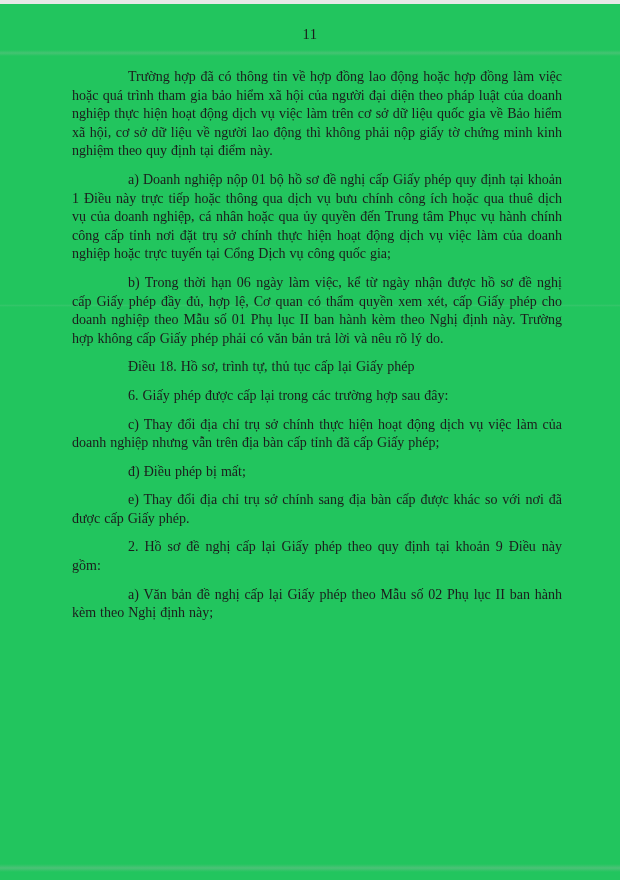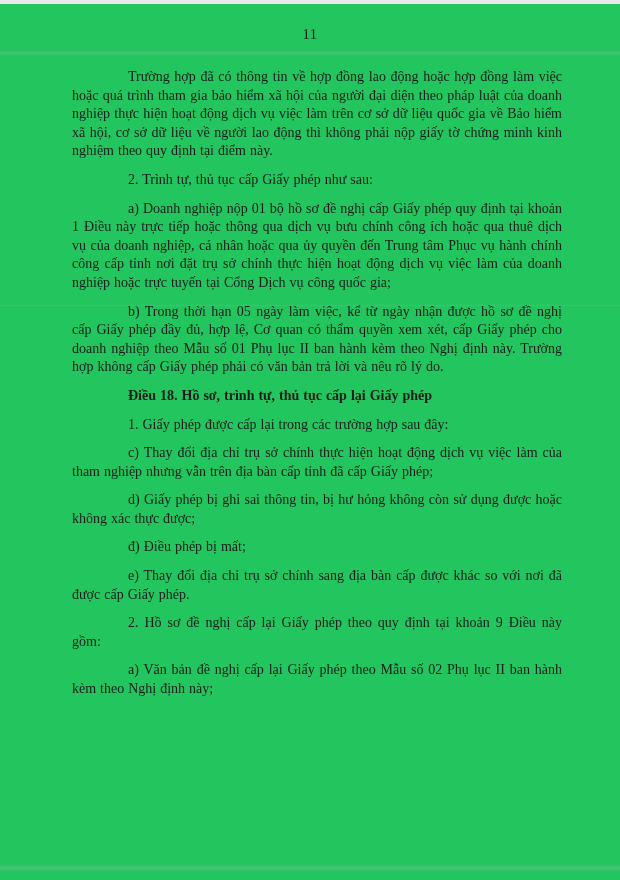--- a/index.html
+++ b/index.html
@@ -45,41 +45,39 @@
   }
   .content p {
     margin: 0 0 10px 0;
     font-size: 14px;
     line-height: 18.6px;
     text-align: justify;
     text-indent: 56px;
     word-spacing: 0.5px;
   }
   .content p.heading {
-    font-weight: bold;
+    font-weight: normal;
     text-align: left;
   }
 </style>
 </head>
 <body>
 
 <div class="page">
   <div class="scan-band b1"></div>
   <div class="scan-band b3"></div>
   <div class="scan-band b2"></div>
 
   <div class="page-number">11</div>
 
   <div class="content">
       <p class="body">Trường hợp đã có thông tin về hợp đồng lao động hoặc hợp đồng làm việc hoặc quá trình tham gia bảo hiểm xã hội của người đại diện theo pháp luật của doanh nghiệp thực hiện hoạt động dịch vụ việc làm trên cơ sở dữ liệu quốc gia về Bảo hiểm xã hội, cơ sở dữ liệu về người lao động thì không phải nộp giấy tờ chứng minh kinh nghiệm theo quy định tại điểm này.</p>
-      <p class="body">2. Trình tự, thủ tục cấp Giấy phép như sau:</p>
       <p class="body">a) Doanh nghiệp nộp 01 bộ hồ sơ đề nghị cấp Giấy phép quy định tại khoản 1 Điều này trực tiếp hoặc thông qua dịch vụ bưu chính công ích hoặc qua thuê dịch vụ của doanh nghiệp, cá nhân hoặc qua ủy quyền đến Trung tâm Phục vụ hành chính công cấp tỉnh nơi đặt trụ sở chính thực hiện hoạt động dịch vụ việc làm của doanh nghiệp hoặc trực tuyến tại Cổng Dịch vụ công quốc gia;</p>
-      <p class="body">b) Trong thời hạn 05 ngày làm việc, kể từ ngày nhận được hồ sơ đề nghị cấp Giấy phép đầy đủ, hợp lệ, Cơ quan có thẩm quyền xem xét, cấp Giấy phép cho doanh nghiệp theo Mẫu số 01 Phụ lục II ban hành kèm theo Nghị định này. Trường hợp không cấp Giấy phép phải có văn bản trả lời và nêu rõ lý do.</p>
+      <p class="body">b) Trong thời hạn 06 ngày làm việc, kể từ ngày nhận được hồ sơ đề nghị cấp Giấy phép đầy đủ, hợp lệ, Cơ quan có thẩm quyền xem xét, cấp Giấy phép cho doanh nghiệp theo Mẫu số 01 Phụ lục II ban hành kèm theo Nghị định này. Trường hợp không cấp Giấy phép phải có văn bản trả lời và nêu rõ lý do.</p>
       <p class="heading">Điều 18. Hồ sơ, trình tự, thủ tục cấp lại Giấy phép</p>
-      <p class="body">1. Giấy phép được cấp lại trong các trường hợp sau đây:</p>
-      <p class="body">c) Thay đổi địa chỉ trụ sở chính thực hiện hoạt động dịch vụ việc làm của tham nghiệp nhưng vẫn trên địa bàn cấp tỉnh đã cấp Giấy phép;</p>
-      <p class="body">d) Giấy phép bị ghi sai thông tin, bị hư hỏng không còn sử dụng được hoặc không xác thực được;</p>
+      <p class="body">6. Giấy phép được cấp lại trong các trường hợp sau đây:</p>
+      <p class="body">c) Thay đổi địa chỉ trụ sở chính thực hiện hoạt động dịch vụ việc làm của doanh nghiệp nhưng vẫn trên địa bàn cấp tỉnh đã cấp Giấy phép;</p>
       <p class="body">đ) Điều phép bị mất;</p>
       <p class="body">e) Thay đổi địa chỉ trụ sở chính sang địa bàn cấp được khác so với nơi đã được cấp Giấy phép.</p>
       <p class="body">2. Hồ sơ đề nghị cấp lại Giấy phép theo quy định tại khoản 9 Điều này gồm:</p>
       <p class="body">a) Văn bản đề nghị cấp lại Giấy phép theo Mẫu số 02 Phụ lục II ban hành kèm theo Nghị định này;</p>
     </div>
 </div>
 
 </body></html>

